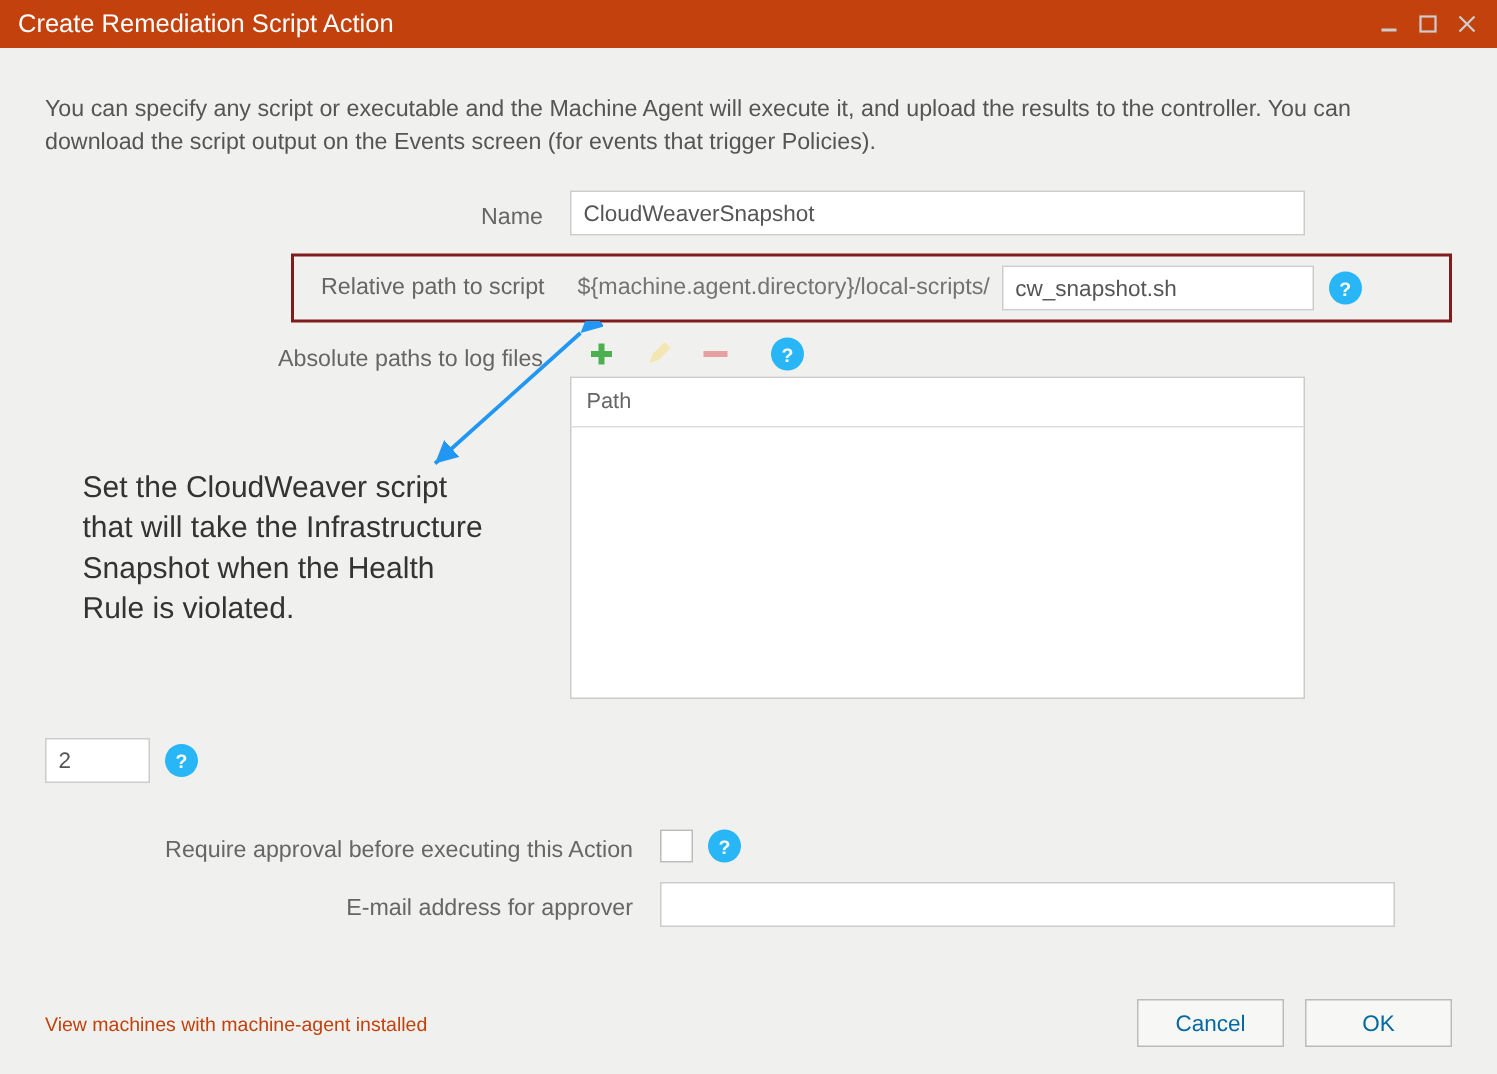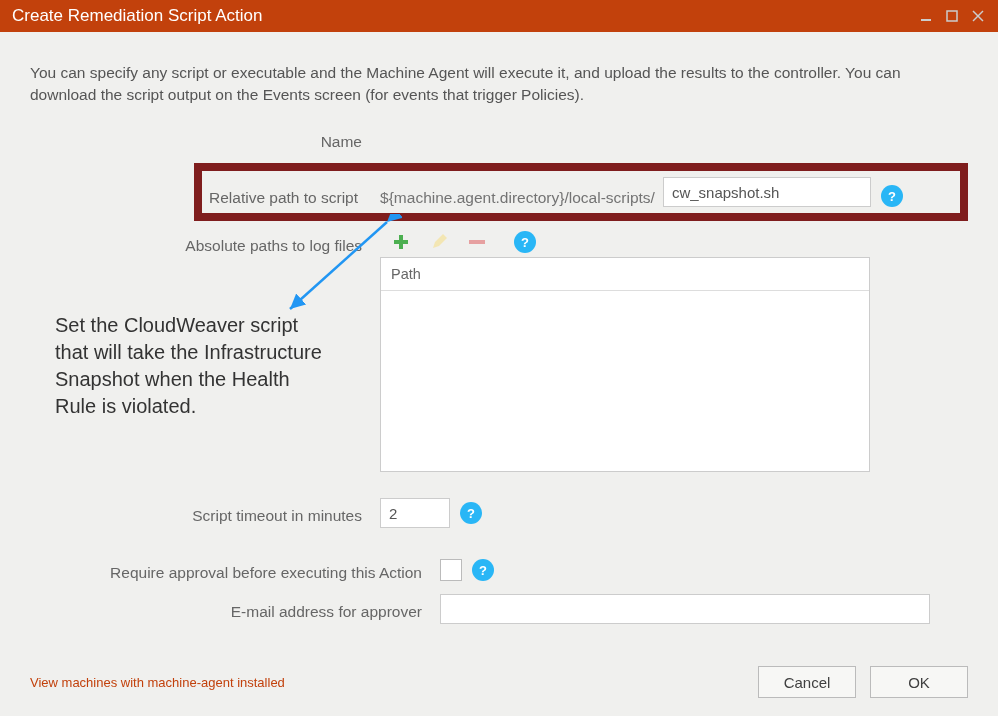--- a/index.html
+++ b/index.html
@@ -7,35 +7,35 @@
   .titlebar{background:#c2410c;color:#fff;font-size:17px;height:32px;display:flex;align-items:center;padding:0 12px}
   .titlebar .title{flex:1}
   .titlebar .winbtn{width:16px;height:16px;margin-left:10px;display:flex;align-items:center;justify-content:center;cursor:pointer}
   .content{position:relative;padding:30px 30px 18px 30px;height:calc(100% - 32px);display:flex;flex-direction:column}
   .intro{color:#555;font-size:15.5px;line-height:1.4;margin-bottom:22px}
   .row{display:flex;align-items:center;margin-bottom:12px}
   .lab{width:350px;text-align:right;color:#666;font-size:15.5px;padding-right:18px;padding-top:6px}
   .field{flex:1}
   input.text{height:30px;border:1px solid #ccc;background:#fff;padding:0 8px;font-size:15px;color:#555}
   .name-input{width:490px}
-  .highlight-box{border:8px solid #7f1d1d;padding:6px 6px 6px 7px;display:flex;align-items:flex-end;margin-left:-18px}
+  .highlight-box{border:2px solid #7f1d1d;padding:6px 6px 6px 18px;display:flex;align-items:center;margin-left:-18px}
   .highlight-box .lab2{color:#666;font-size:15.5px;margin-right:22px}
   .highlight-box .prefix{color:#737373;font-size:15.5px}
   .script-input{width:208px;border:1px solid #999;margin-left:8px}
   .help{width:22px;height:22px;border-radius:50%;background:#29b6f6;color:#fff;display:inline-flex;align-items:center;justify-content:center;font-size:13px;font-weight:bold;margin-left:10px;cursor:pointer}
   .toolbar{display:flex;align-items:center;gap:16px;padding:4px 10px}
   .ticon{width:22px;height:22px;display:flex;align-items:center;justify-content:center;cursor:pointer}
   .path-table{border:1px solid #ccc;background:#fff;width:490px;height:215px}
   .path-table .hdr{height:32px;border-bottom:1px solid #ddd;display:flex;align-items:center;padding:16px 10px;color:#666;font-size:14.5px}
   .timeout-input{width:70px}
   .approval-check{width:22px;height:22px;border:1px solid #bbb;background:#fff}
   .email-input{width:490px;background:#e9e7e3;border:1px solid #bbb;height:28px}
   .footer{margin-top:auto;display:flex;align-items:center;padding-top:16px}
   .link{color:#c2410c;font-size:13px;cursor:pointer}
-  .btn{width:98px;height:32px;border:1px solid #bbb;background:#f7f7f5;color:#404040;font-size:15px;cursor:pointer;margin-left:14px}
+  .btn{width:98px;height:32px;border:1px solid #bbb;background:#f7f7f5;color:#0369a1;font-size:15px;cursor:pointer;margin-left:14px}
   .annotation{position:absolute;left:55px;top:280px;width:270px;font-size:20px;color:#333;line-height:1.35}
   .arrow{position:absolute;left:282px;top:182px;pointer-events:none}
 </style>
 </head>
 <body>
 
 <div class="titlebar">
   <div class="title">Create Remediation Script Action</div>
   <div class="winbtn">
     <svg width="14" height="14">
@@ -54,20 +54,23 @@
       </svg>
   </div>
 </div>
 
 <div class="content">
 
   <div class="intro">You can specify any script or executable and the Machine Agent will execute it, and upload the results to the controller.  You can download the script output on the Events screen (for events that trigger Policies).</div>
 
   <div class="row">
     <div class="lab">Name</div>
+    <div class="field">
+      <input class="text name-input" value="CloudWeaverSnapshot" style="">
+    </div>
   </div>
 
   <div style="margin-left:182px;margin-bottom:6px">
     <div class="highlight-box">
       <span class="lab2">Relative path to script</span>
       <span class="prefix">${machine.agent.directory}/local-scripts/</span>
       <input class="text script-input" value="cw_snapshot.sh" style="">
       <span class="help">?</span>
     </div>
   </div>
@@ -94,21 +97,20 @@
         </span>
         <span class="help">?</span>
       </div>
       <div class="path-table">
         <div class="hdr">Path</div>
       </div>
     </div>
   </div>
 
   <div class="row" style="margin-top:14px">
-    <div class="lab">Script timeout in minutes</div>
     <div class="field" style="display:flex;align-items:center">
       <input class="text timeout-input" value="2" style="">
       <span class="help">?</span>
     </div>
   </div>
 
   <div class="row" style="margin-top:18px">
     <div class="lab" style="width:410px">Require approval before executing this Action</div>
     <div class="field" style="display:flex;align-items:center">
       <div class="approval-check"></div>

